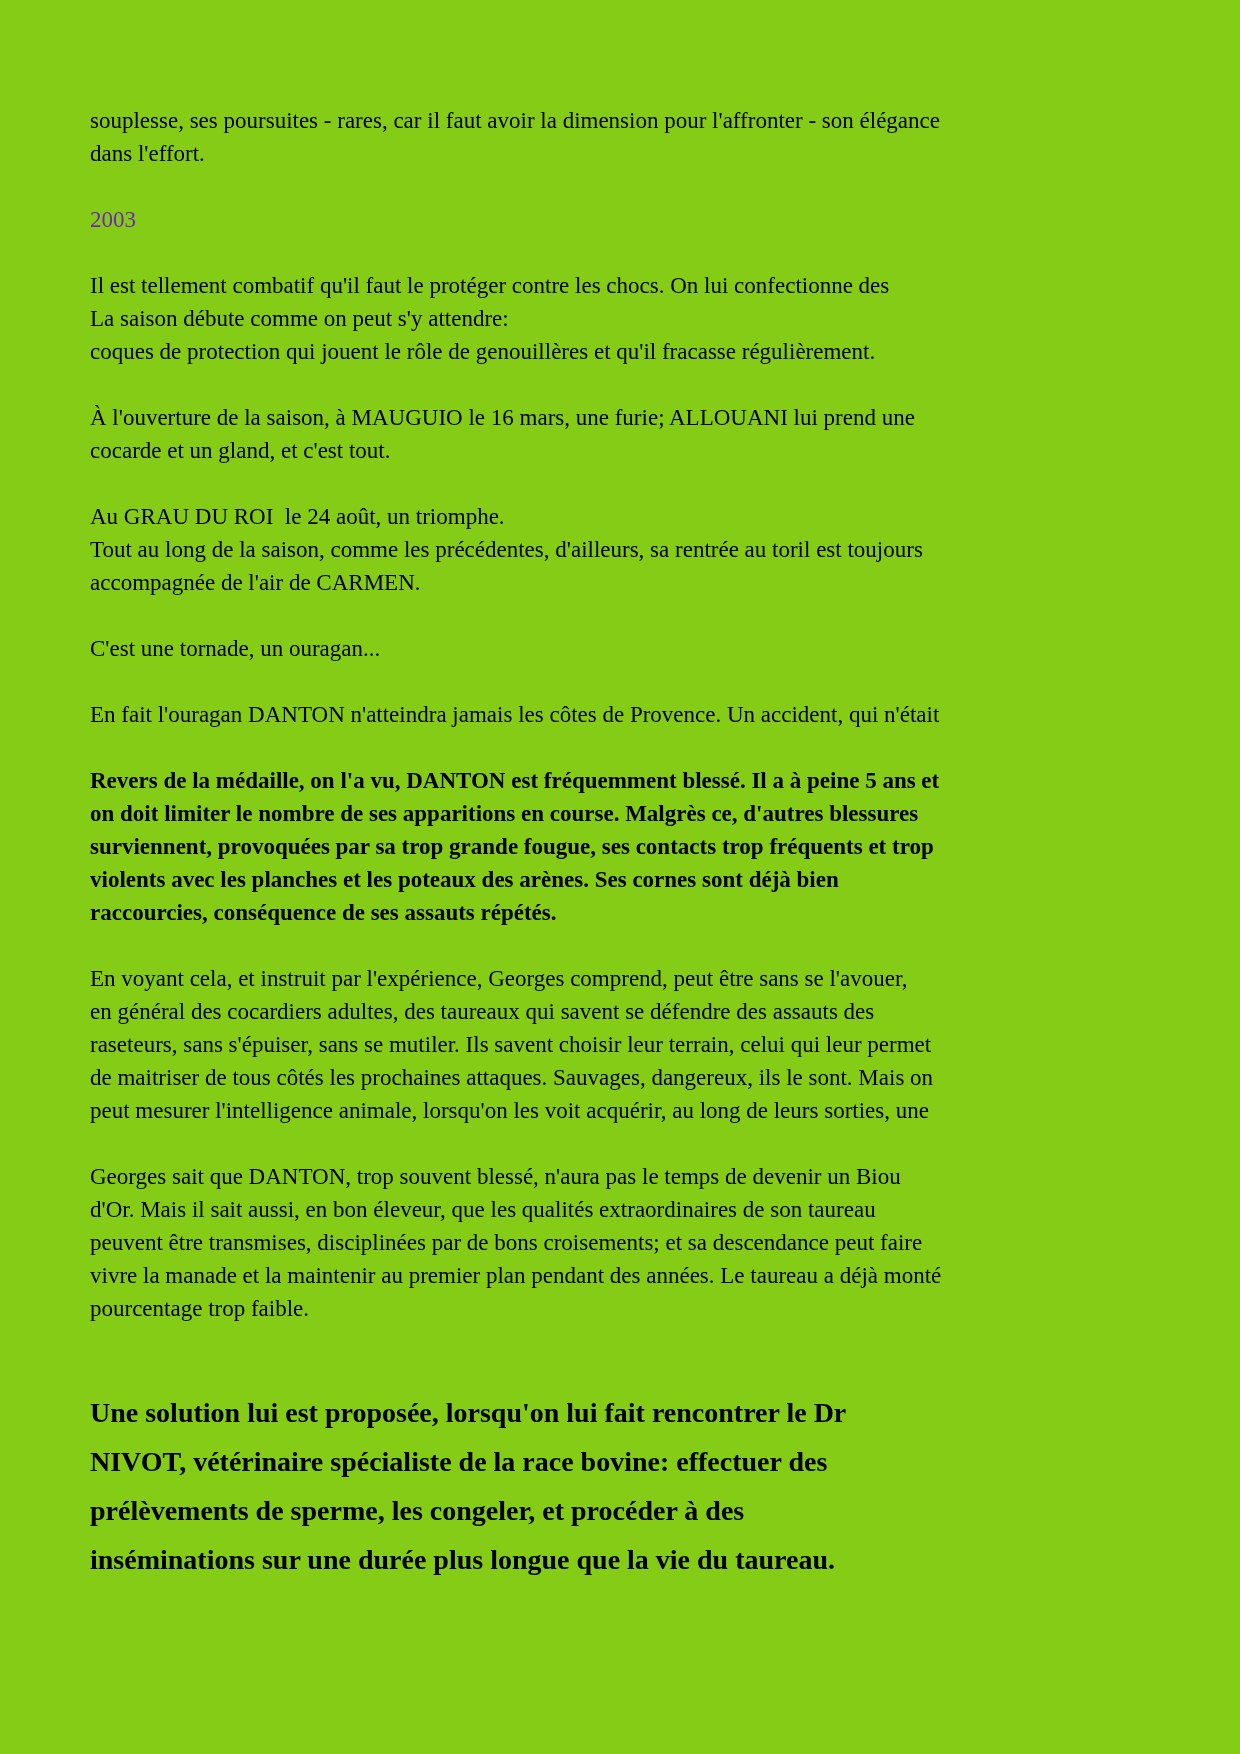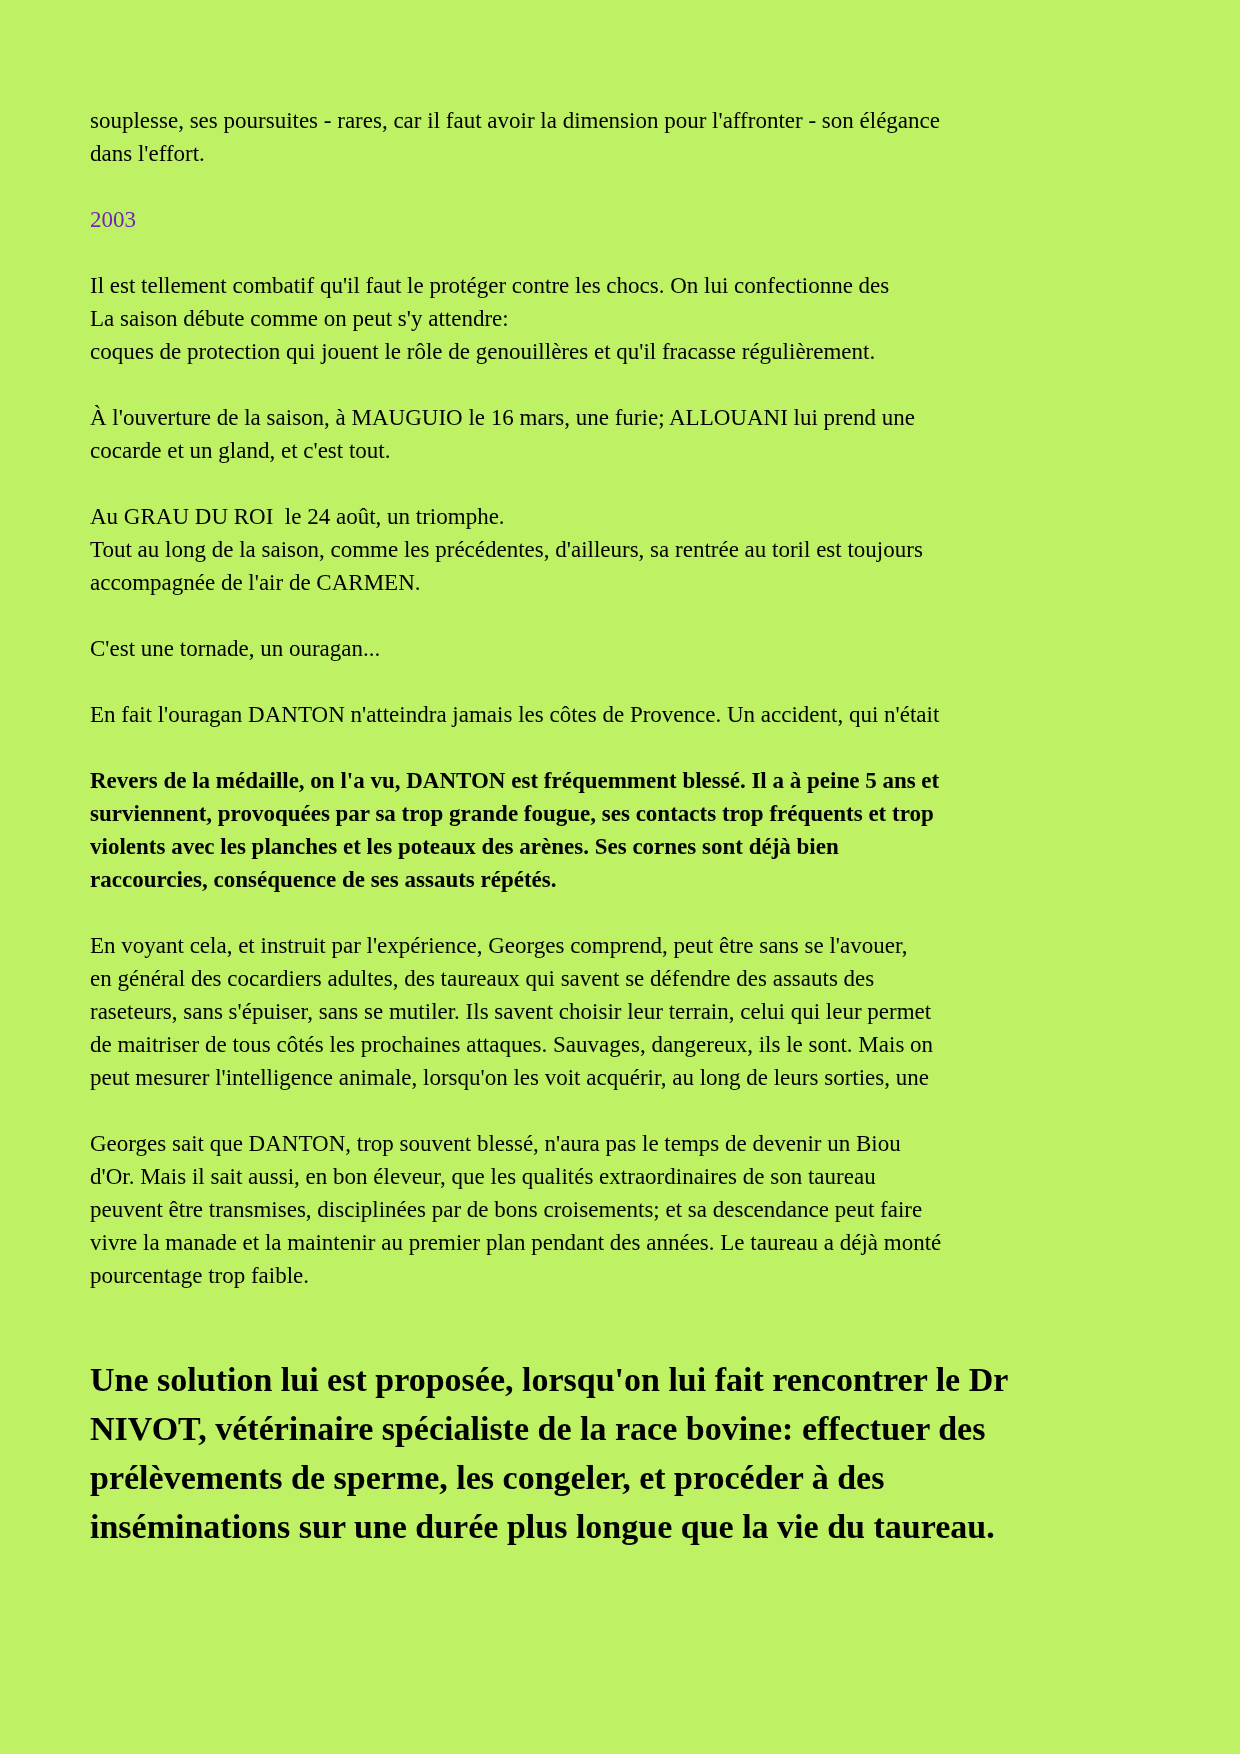--- a/index.html
+++ b/index.html
@@ -6,21 +6,21 @@
     margin: 0;
     padding: 0;
     background: #ffffff;
   }
   #page {
     position: relative;
     width: 1240px;
     height: 1754px;
     box-sizing: border-box;
     padding: 104px 88px 0 90px;
-    background: #bef264;
+    background: #84cc16;
     overflow: hidden;
     font-family: "Liberation Serif", "DejaVu Serif", serif;
     color: #000000;
   }
   .block {
     margin: 0 0 33px 0;
   }
   .line {
     white-space: pre;
     font-size: 23px;
@@ -29,21 +29,21 @@
   .block.purple .line {
     color: #6e28b4;
   }
   .block.bold .line {
     font-weight: bold;
   }
   .block.big {
     margin-top: 63px;
   }
   .block.big .line {
-    font-size: 34px;
+    font-size: 28px;
     line-height: 49px;
     font-weight: bold;
   }
 </style>
 </head>
 <body>
 
 <div id="page">
   <main id="doc-body">
       <div class="block body">
@@ -68,20 +68,21 @@
         <div class="line">accompagnée de l'air de CARMEN.</div>
       </div>
       <div class="block body">
         <div class="line">C'est une tornade, un ouragan...</div>
       </div>
       <div class="block body">
         <div class="line">En fait l'ouragan DANTON n'atteindra jamais les côtes de Provence. Un accident, qui n'était</div>
       </div>
       <div class="block bold">
         <div class="line">Revers de la médaille, on l'a vu, DANTON est fréquemment blessé. Il a à peine 5 ans et</div>
+        <div class="line">on doit limiter le nombre de ses apparitions en course. Malgrès ce, d'autres blessures</div>
         <div class="line">surviennent, provoquées par sa trop grande fougue, ses contacts trop fréquents et trop</div>
         <div class="line">violents avec les planches et les poteaux des arènes. Ses cornes sont déjà bien</div>
         <div class="line">raccourcies, conséquence de ses assauts répétés.</div>
       </div>
       <div class="block body">
         <div class="line">En voyant cela, et instruit par l'expérience, Georges comprend, peut être sans se l'avouer,</div>
         <div class="line">en général des cocardiers adultes, des taureaux qui savent se défendre des assauts des</div>
         <div class="line">raseteurs, sans s'épuiser, sans se mutiler. Ils savent choisir leur terrain, celui qui leur permet</div>
         <div class="line">de maitriser de tous côtés les prochaines attaques. Sauvages, dangereux, ils le sont. Mais on</div>
         <div class="line">peut mesurer l'intelligence animale, lorsqu'on les voit acquérir, au long de leurs sorties, une</div>

